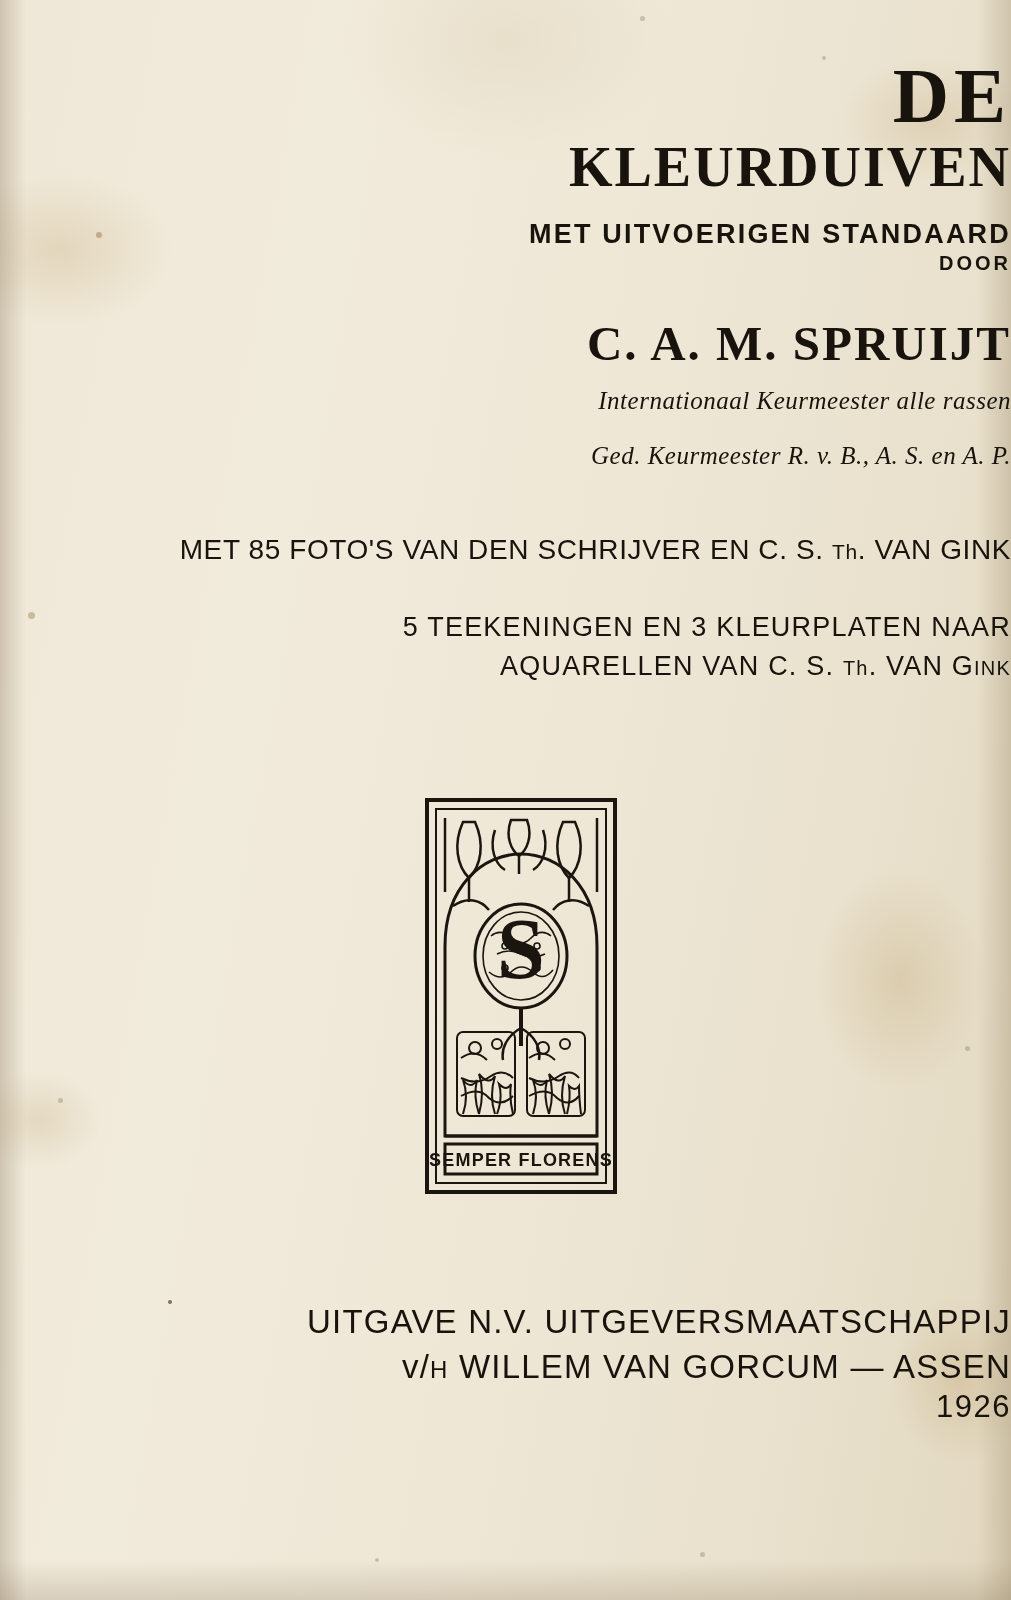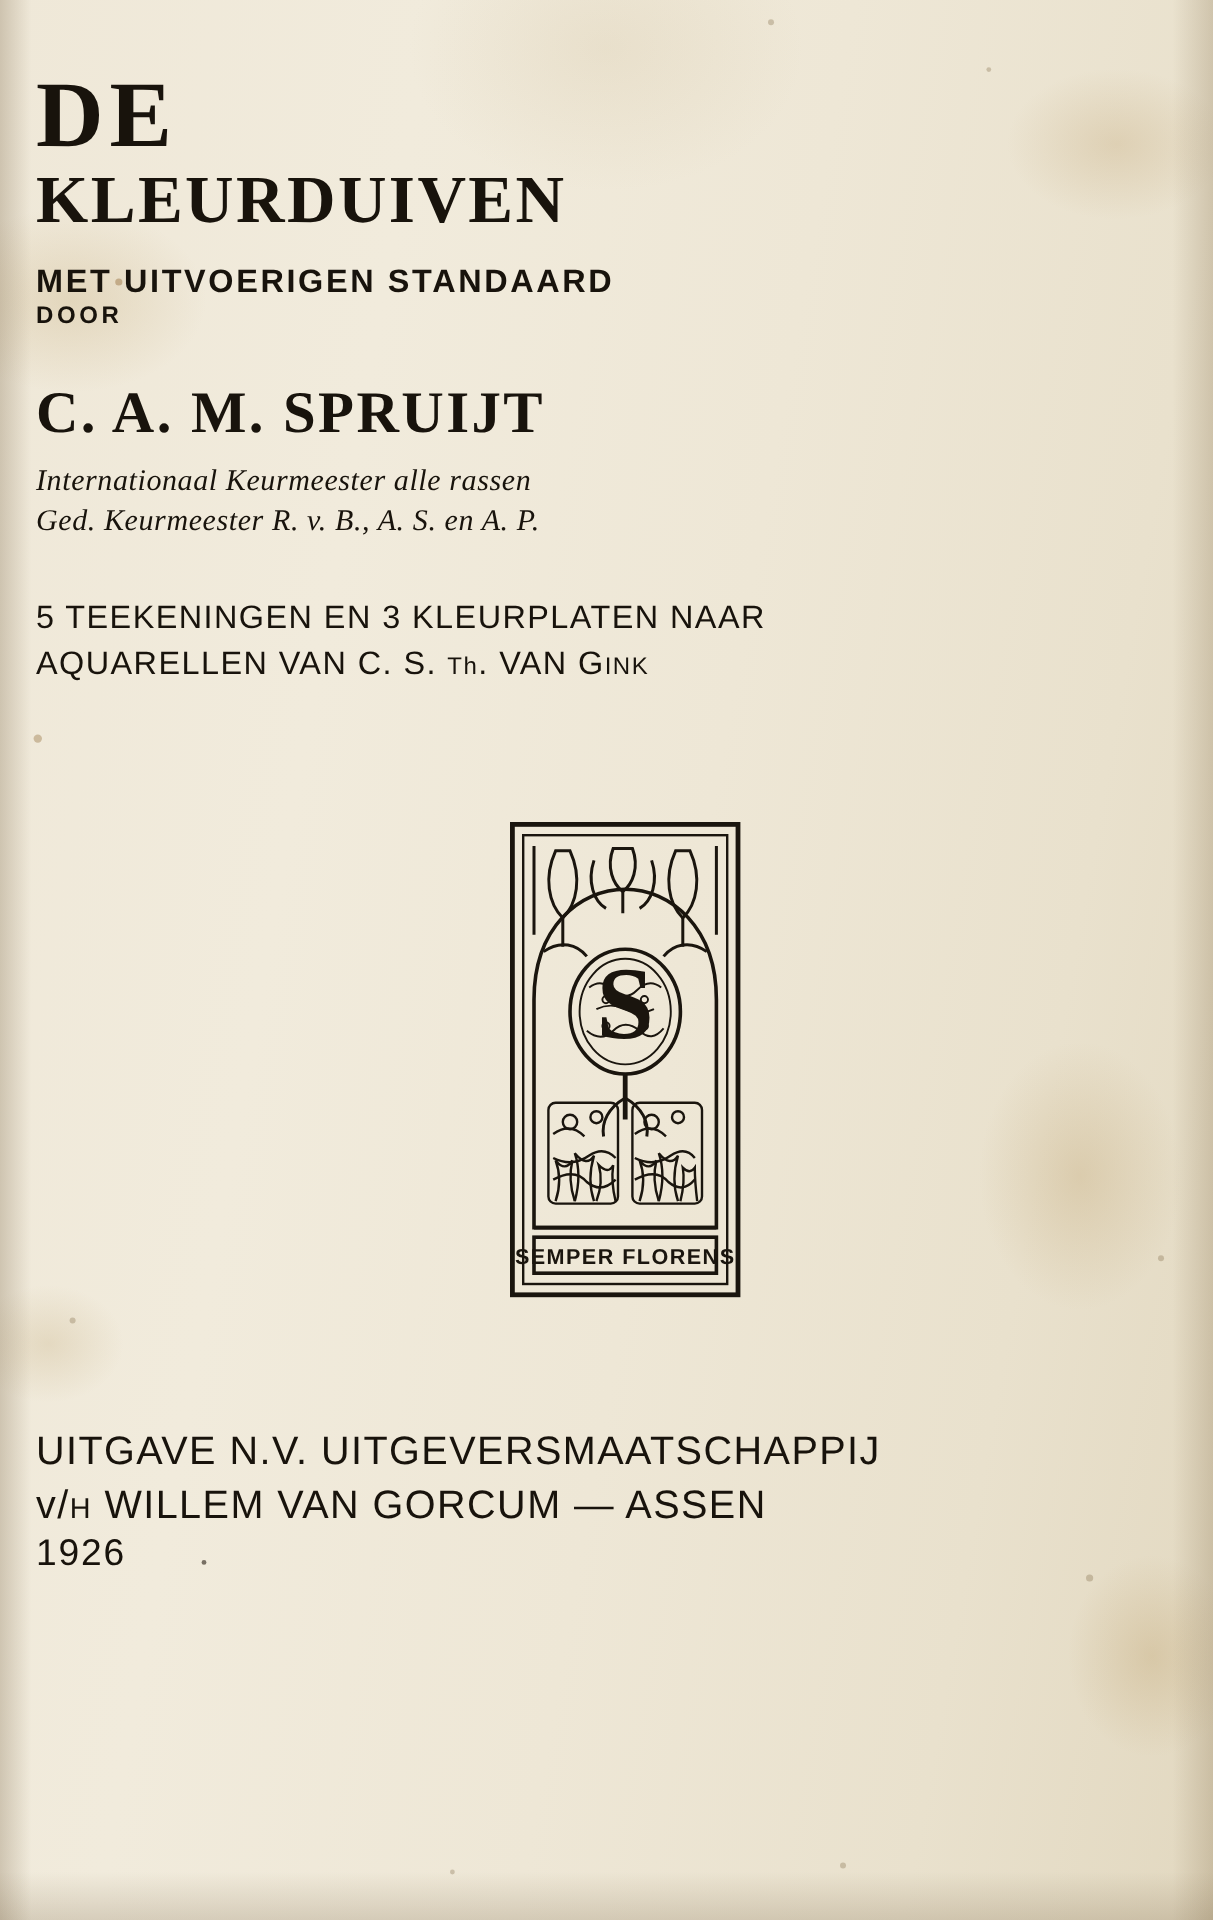--- a/index.html
+++ b/index.html
@@ -52,21 +52,21 @@
   .edge-shadow-right {
     position: absolute;
     right: 0; top: 0; bottom: 0; width: 34px;
     background: linear-gradient(to left, rgba(130,108,72,0.25), rgba(130,108,72,0));
     pointer-events: none;
   }
 
   .content {
     position: relative;
     z-index: 3;
-    text-align: left;
+    text-align: right;
     color: #18130c;
     padding-left: 30px;
   }
 
   .title-main {
     font-family: "Liberation Serif", serif;
     font-weight: bold;
     letter-spacing: 2px;
     line-height: 0.98;
     margin: 0;
@@ -108,21 +108,21 @@
   }
 
   .author-role {
     font-family: "Liberation Serif", serif;
     font-style: italic;
     font-size: 25px;
     letter-spacing: 0.5px;
     line-height: 1.38;
     margin-top: 12px;
   }
-  .author-role .ln2 { display: block; }
+  .author-role .ln2 { display: block; margin-top: 21px; }
 
   .photos-note {
     font-family: "Liberation Sans", sans-serif;
     font-size: 28px;
     letter-spacing: 0.6px;
     margin-top: 60px;
   }
   .photos-note .small { font-size: 21px; }
 
   .drawings-note {
@@ -197,20 +197,23 @@
 
     <div class="door">DOOR</div>
 
     <div class="author">C. A. M. SPRUIJT</div>
 
     <div class="author-role">
       <span>Internationaal Keurmeester  alle rassen</span>
       <span class="ln2">Ged. Keurmeester R. v. B., A. S. en A. P.</span>
     </div>
 
+    <div class="photos-note">
+      <span>MET 85 FOTO'S VAN DEN SCHRIJVER EN C. S. </span><span class="small">Th</span><span>. VAN GINK</span>
+    </div>
 
     <div class="drawings-note">
       <span>5 TEEKENINGEN EN 3 KLEURPLATEN NAAR</span>
       <span class="ln2"><span>AQUARELLEN VAN C. S. </span><span class="small">Th</span><span>. VAN G</span><span class="small">INK</span></span>
     </div>
 
     <div class="logo-wrap">
       <svg width="196" height="400" viewBox="0 0 196 400">
 
         <rect x="4" y="4" width="188" height="392" fill="none" stroke="#1a150e" stroke-width="4"></rect>

